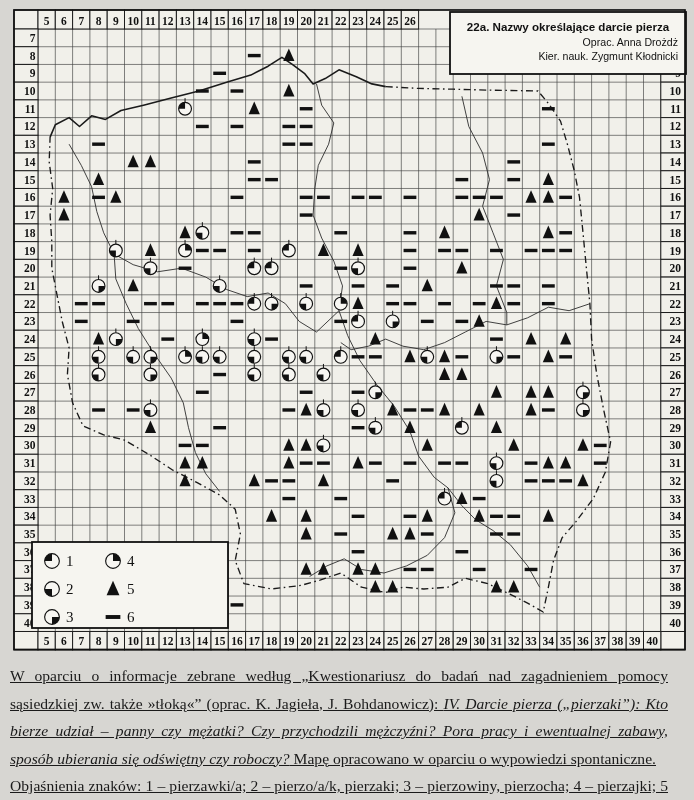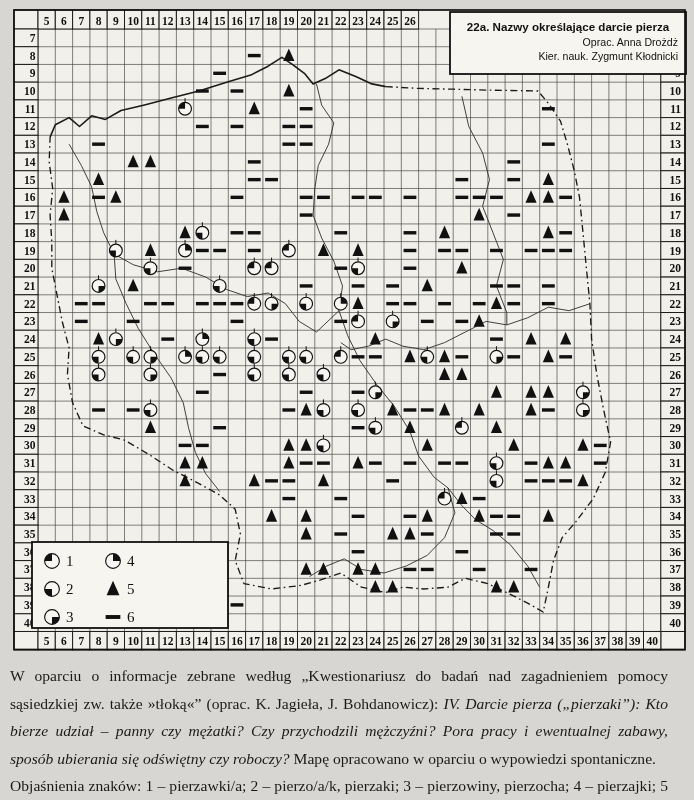--- a/index.html
+++ b/index.html
@@ -1,21 +1,21 @@
 <!DOCTYPE html>
 <html><head>
 <meta charset="utf-8">
 <style>
   html,body{margin:0;padding:0;}
   body{width:694px;height:800px;background:#d7d6d2;font-family:"Liberation Sans",sans-serif;overflow:hidden;}
   #page{position:relative;width:694px;height:800px;}
   svg{display:block;}
   .caption{width:676px;padding:7px 8px 0 10px;box-sizing:border-box;
     font-family:"Liberation Serif",serif;font-size:15.6px;line-height:27.5px;color:#1a1a1a;}
-  .caption p{margin:0;text-align:justify;}
+  .caption p{margin:0;text-align:justify;text-decoration:underline;}
   .grid-line{stroke:#3f3f3f;stroke-width:0.65;}
   .cellrect{fill:#f1f0ea;stroke:#1c1c1c;stroke-width:1;}
   .lbl{font-family:"Liberation Serif",serif;font-weight:bold;font-size:11.5px;fill:#111;}
   .coast{fill:none;stroke:#1a1a1a;stroke-width:1.6;stroke-linejoin:round;}
   .border{fill:none;stroke:#1a1a1a;stroke-width:1.35;stroke-dasharray:7 3.5 1.6 3.5;stroke-linejoin:round;}
   .river{fill:none;stroke:#2c2c2c;stroke-width:0.9;stroke-linejoin:round;}
   .boxfill{fill:#f6f5f0;stroke:#111;stroke-width:1.8;}
   .ttl1{font-size:11.6px;font-weight:bold;fill:#111;font-family:"Liberation Sans",sans-serif;}
   .ttl2{font-size:10.6px;fill:#111;font-family:"Liberation Sans",sans-serif;}
   .legnum{font-family:"Liberation Serif",serif;font-size:15px;fill:#111;}

